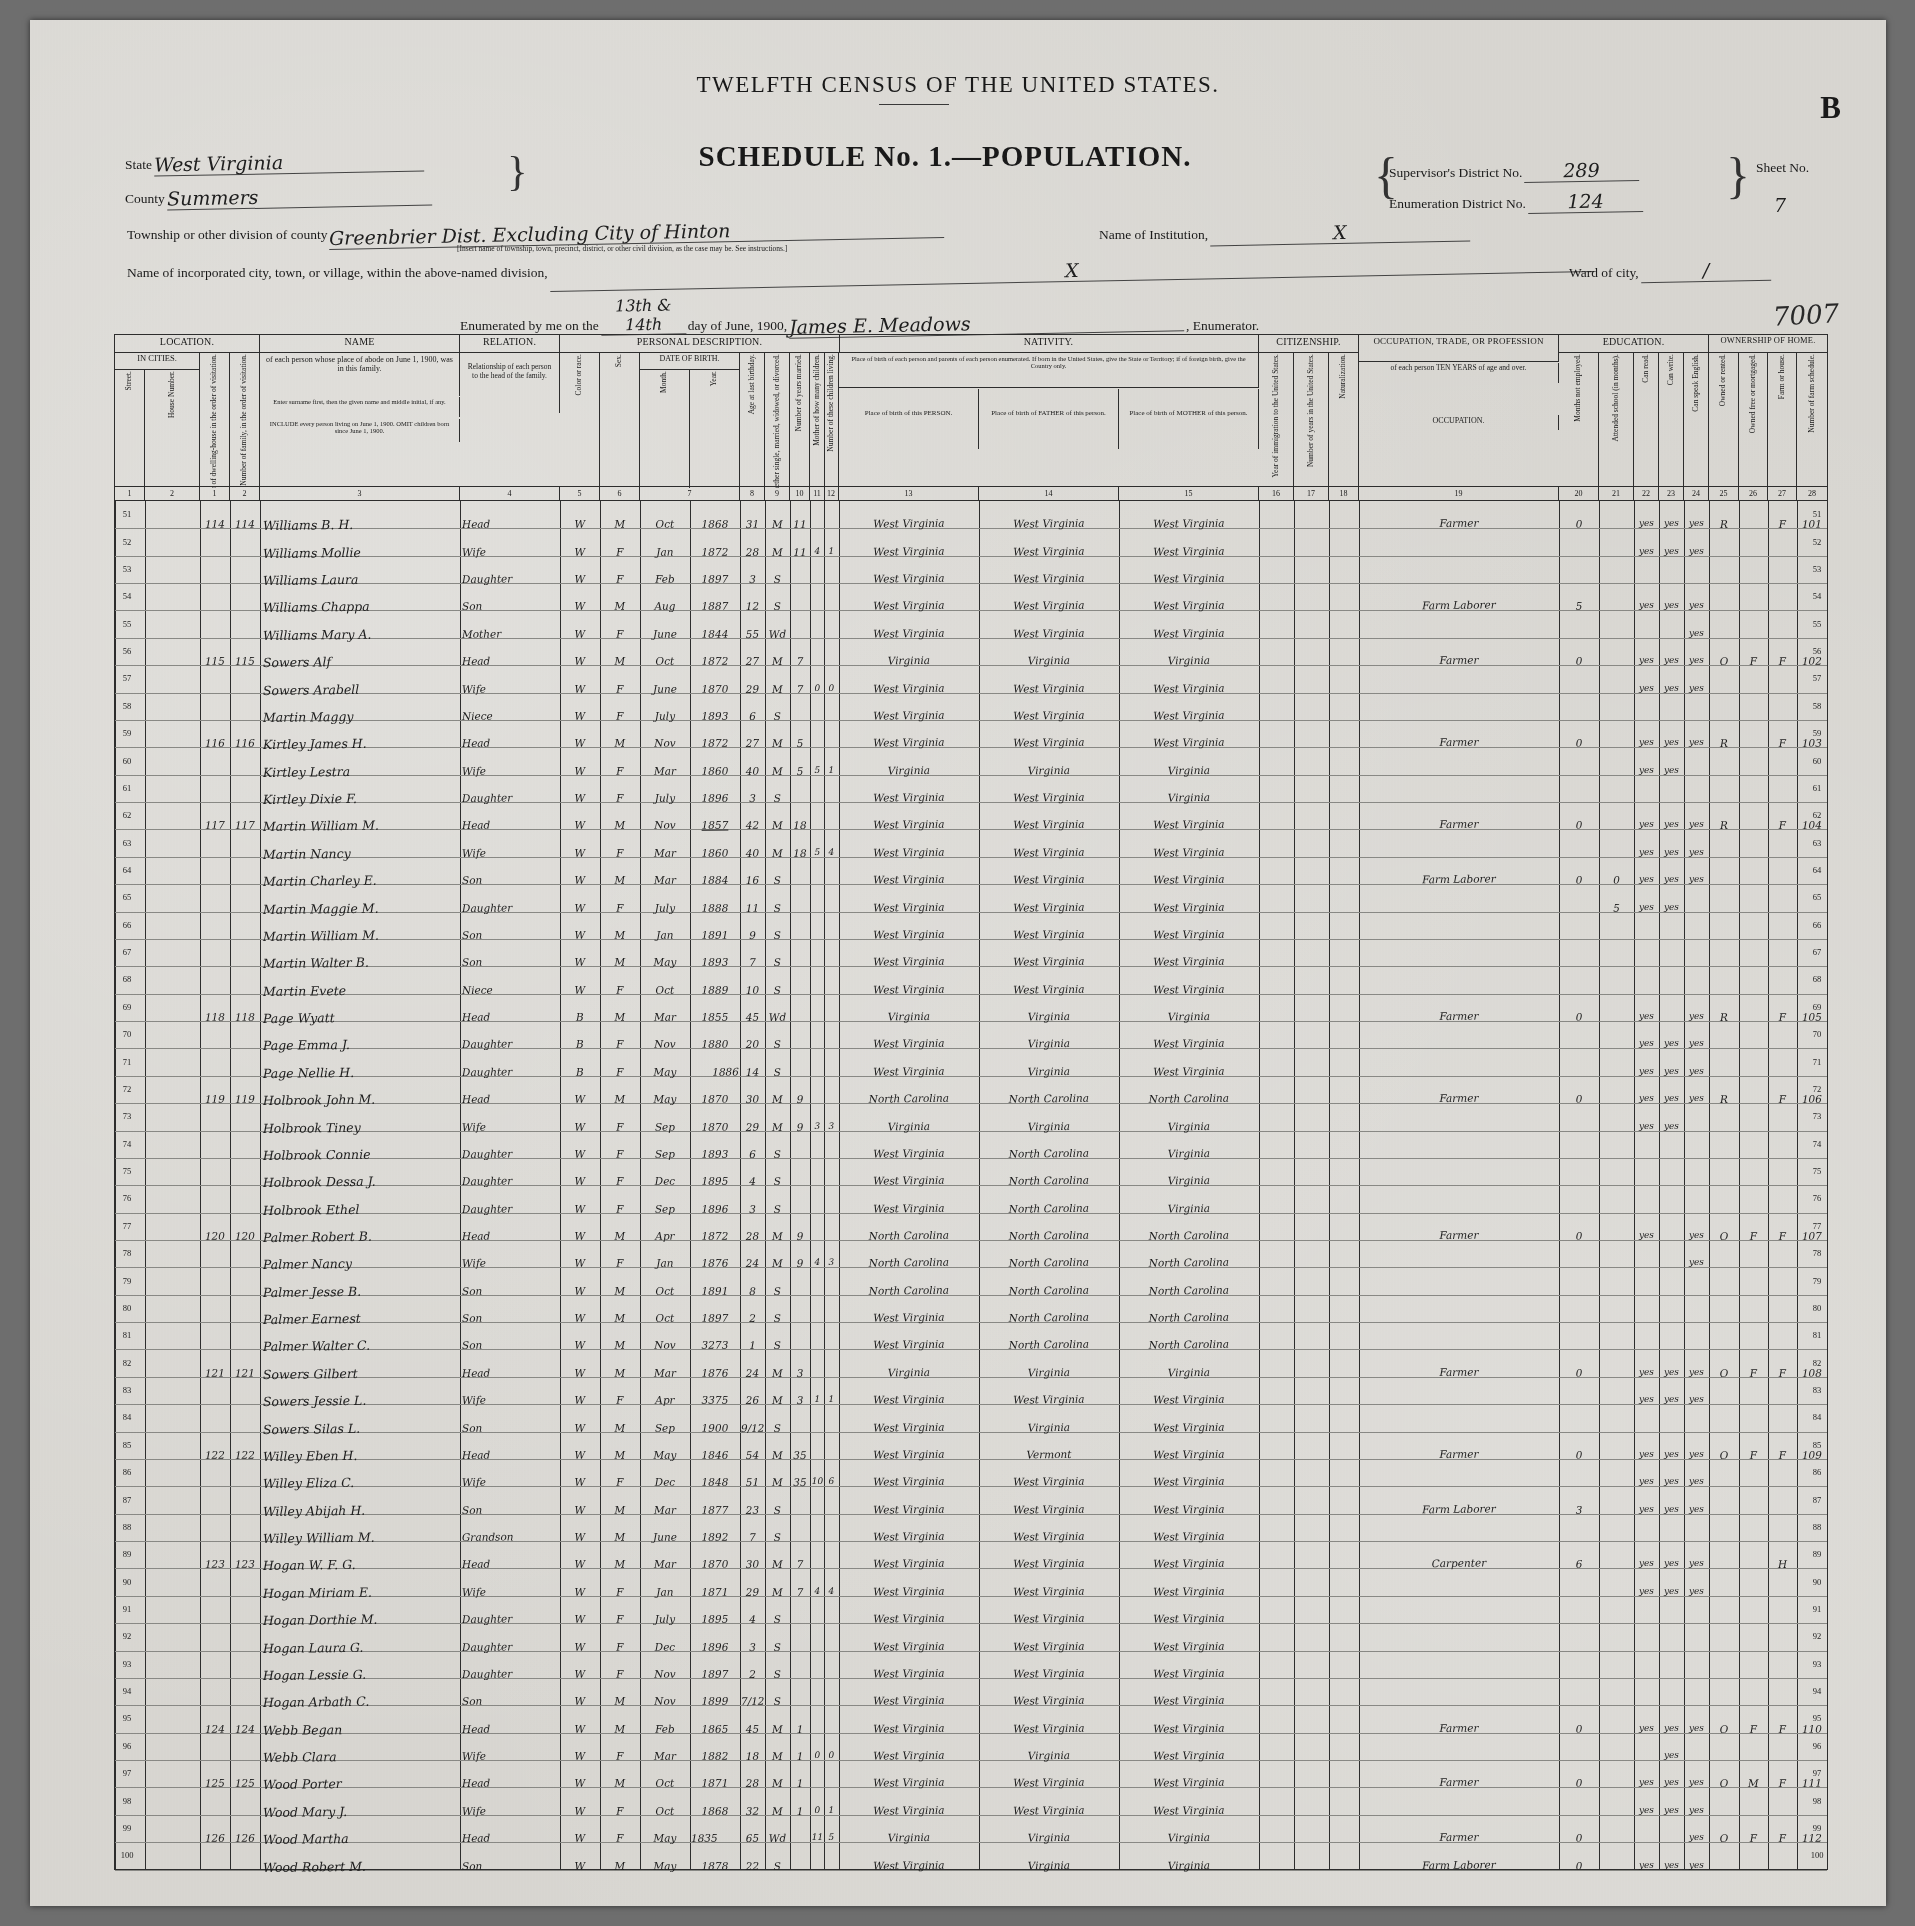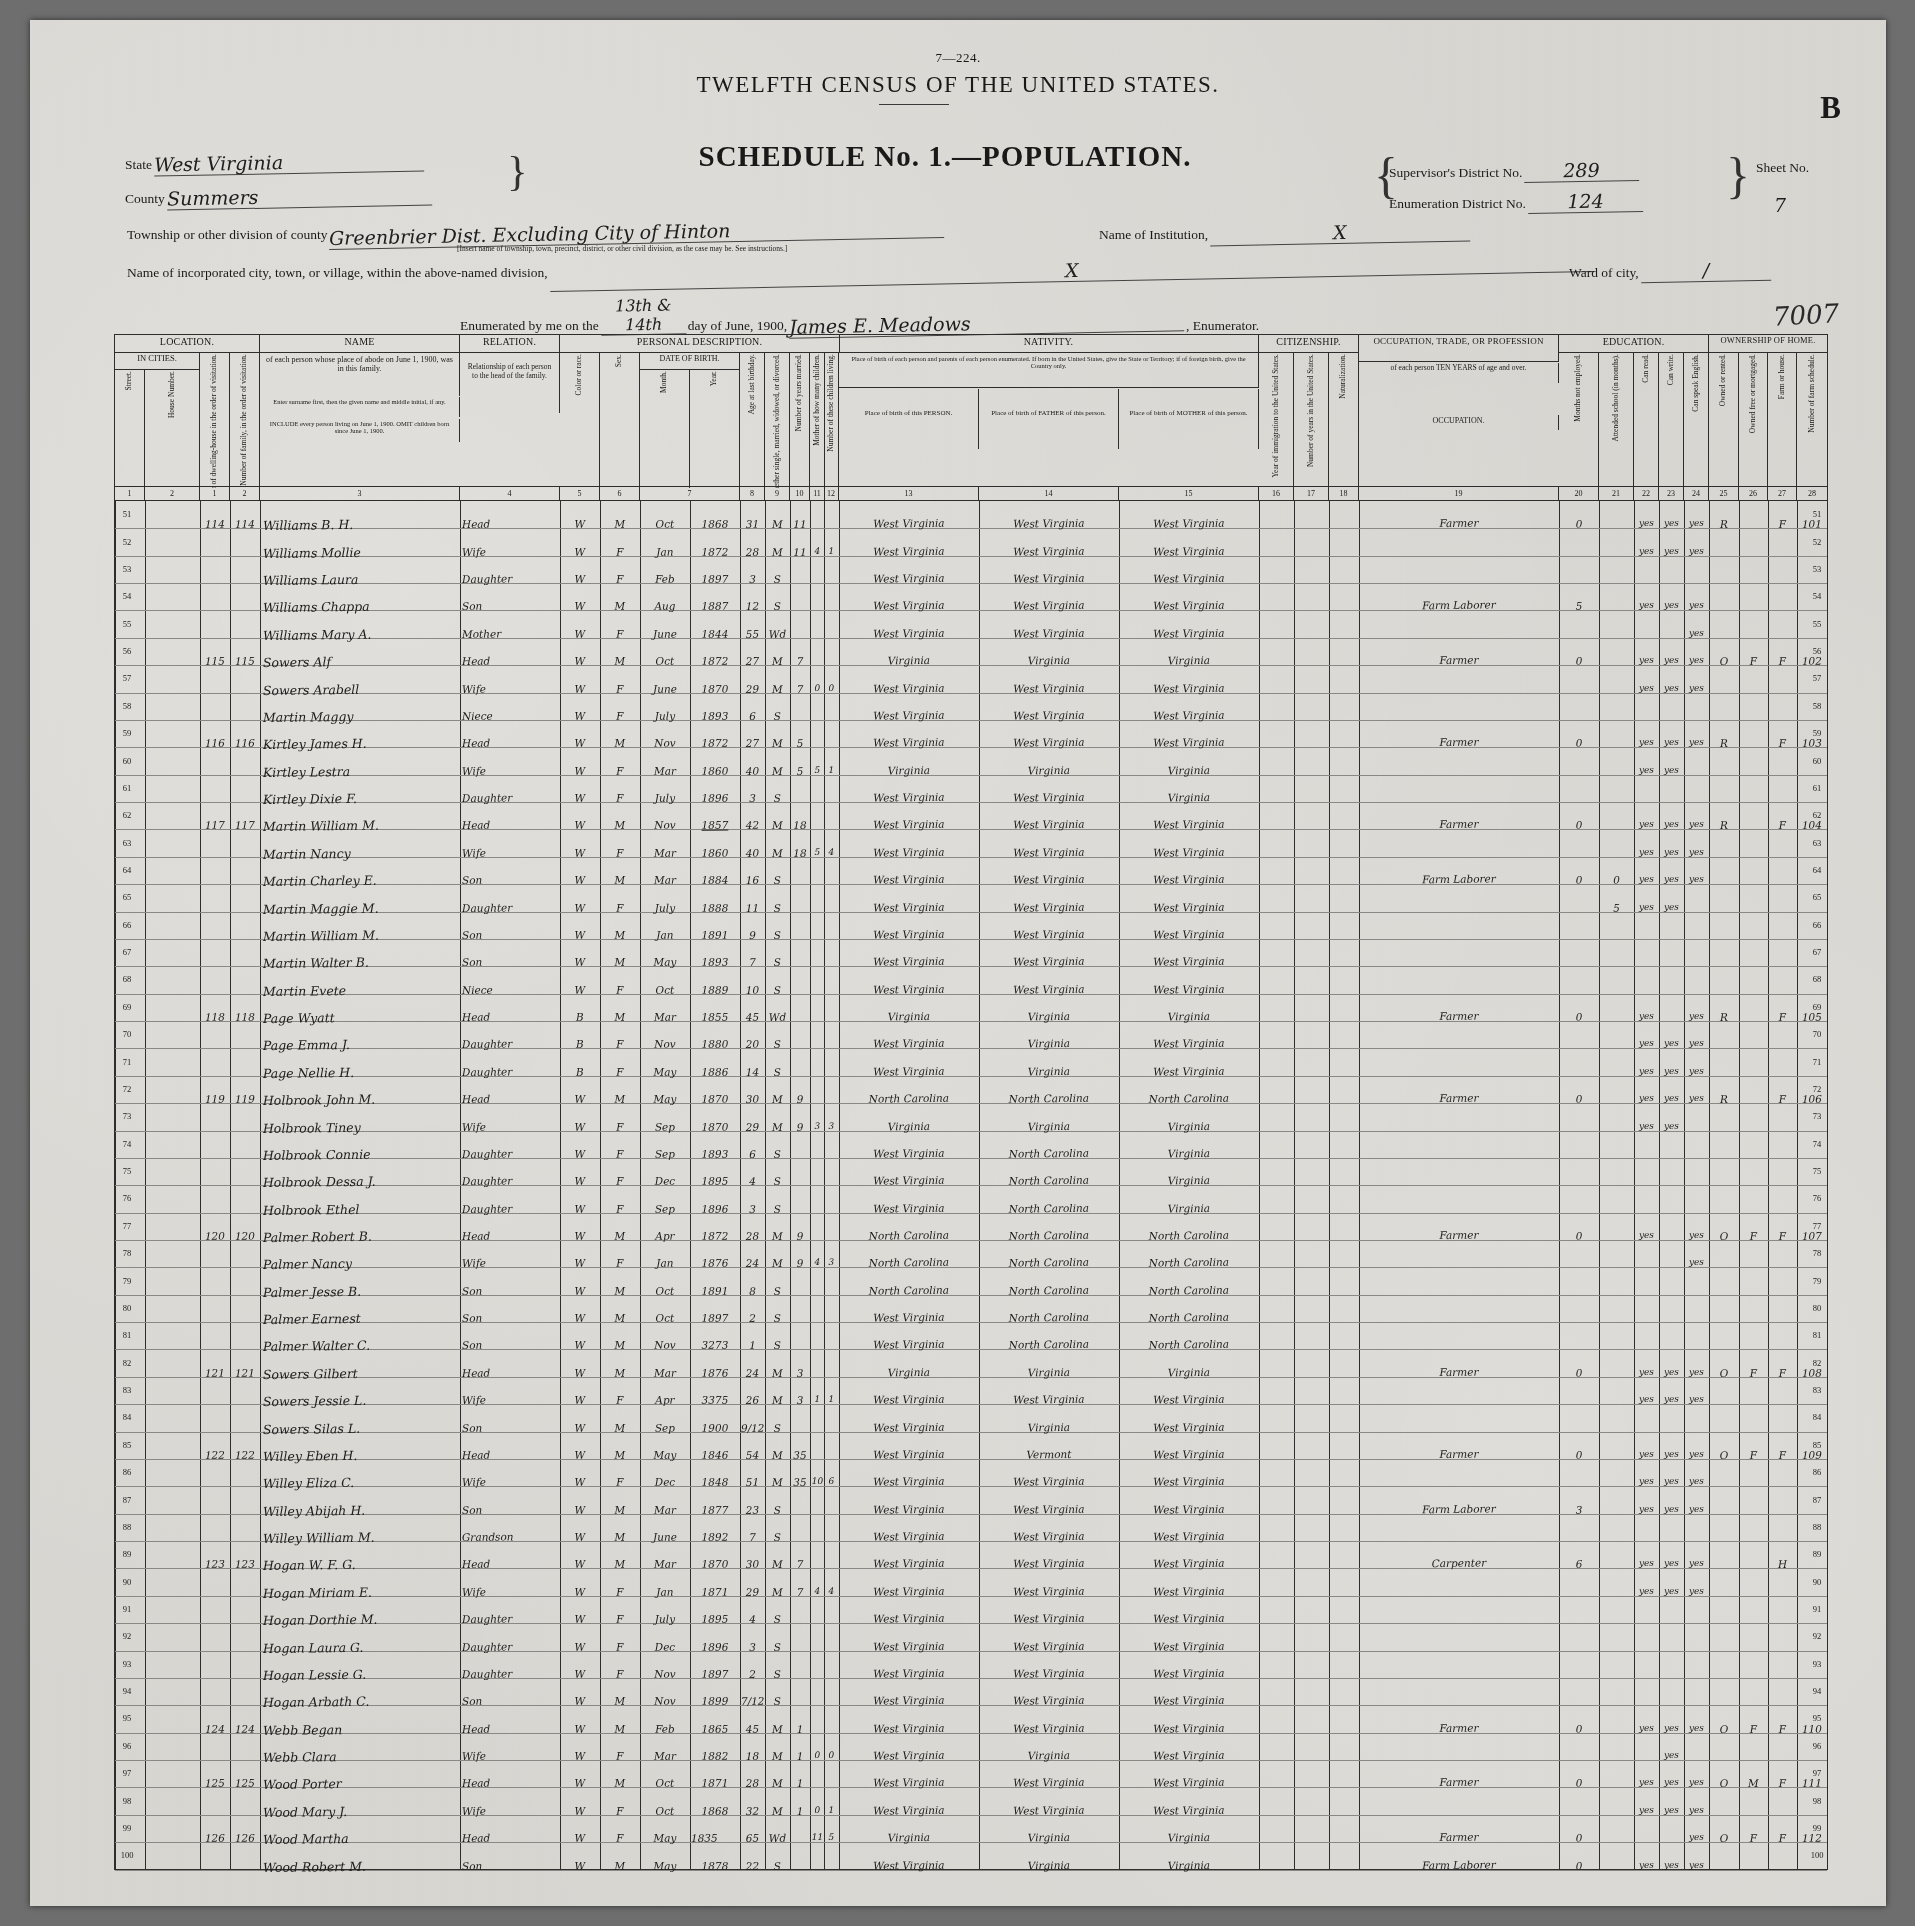--- a/index.html
+++ b/index.html
@@ -166,21 +166,20 @@
     color: #222;
     width: 22px;
     text-align: center;
   }
 </style>
 </head>
 <body>
 
 <div class="page">
 
-  <div class="formcode">7—224.</div>
   <div class="maintitle">TWELFTH CENSUS OF THE UNITED STATES.</div>
   <div class="rule-under-title"></div>
   <div class="schedtitle">SCHEDULE No. 1.—POPULATION.</div>
   <div class="pageletter">B</div>
 
   <div class="f-state">
     <span class="lbl">State</span>
     <span class="hw big uline" style="width:270px;">West Virginia</span>
   </div>
   <div class="f-county">
@@ -729,21 +728,21 @@
         <div class="cellhw xs" style="left: 1545px; top: 537px; width: 23px; text-align: center;">yes</div>
         <div class="cellhw xs" style="left: 1570px; top: 537px; width: 23px; text-align: center;">yes</div>
         <div class="hline" style="top: 575px;"></div>
         <div class="lrnum" style="left: 1px; top: 556px;">71</div>
         <div class="lrnum" style="left: 1691px; top: 556px;">71</div>
         <div class="cellhw " style="left: 148px; top: 565px; width: 196px; text-align: left;">Page Nellie H.</div>
         <div class="cellhw s" style="left: 347px; top: 565px; width: 96px; text-align: left;">Daughter</div>
         <div class="cellhw s" style="left: 446px; top: 565px; width: 38px; text-align: center;">B</div>
         <div class="cellhw s" style="left: 486px; top: 565px; width: 38px; text-align: center;">F</div>
         <div class="cellhw s" style="left: 526px; top: 565px; width: 48px; text-align: center;">May</div>
-        <div class="cellhw s" style="left: 576px; top: 565px; width: 48px; text-align: center;">1886</div>
+        <div class="cellhw s" style="left: 576px; top: 565px; width: 48px; text-align: right;">1886</div>
         <div class="cellhw s" style="left: 626px; top: 565px; width: 23px; text-align: center;">14</div>
         <div class="cellhw s" style="left: 651px; top: 565px; width: 23px; text-align: center;">S</div>
         <div class="cellhw s" style="left: 726px; top: 565px; width: 136px; text-align: center;">West Virginia</div>
         <div class="cellhw s" style="left: 866px; top: 565px; width: 136px; text-align: center;">Virginia</div>
         <div class="cellhw s" style="left: 1006px; top: 565px; width: 136px; text-align: center;">West Virginia</div>
         <div class="cellhw xs" style="left: 1520px; top: 565px; width: 23px; text-align: center;">yes</div>
         <div class="cellhw xs" style="left: 1545px; top: 565px; width: 23px; text-align: center;">yes</div>
         <div class="cellhw xs" style="left: 1570px; top: 565px; width: 23px; text-align: center;">yes</div>
         <div class="hline" style="top: 602px;"></div>
         <div class="lrnum" style="left: 1px; top: 583px;">72</div>

